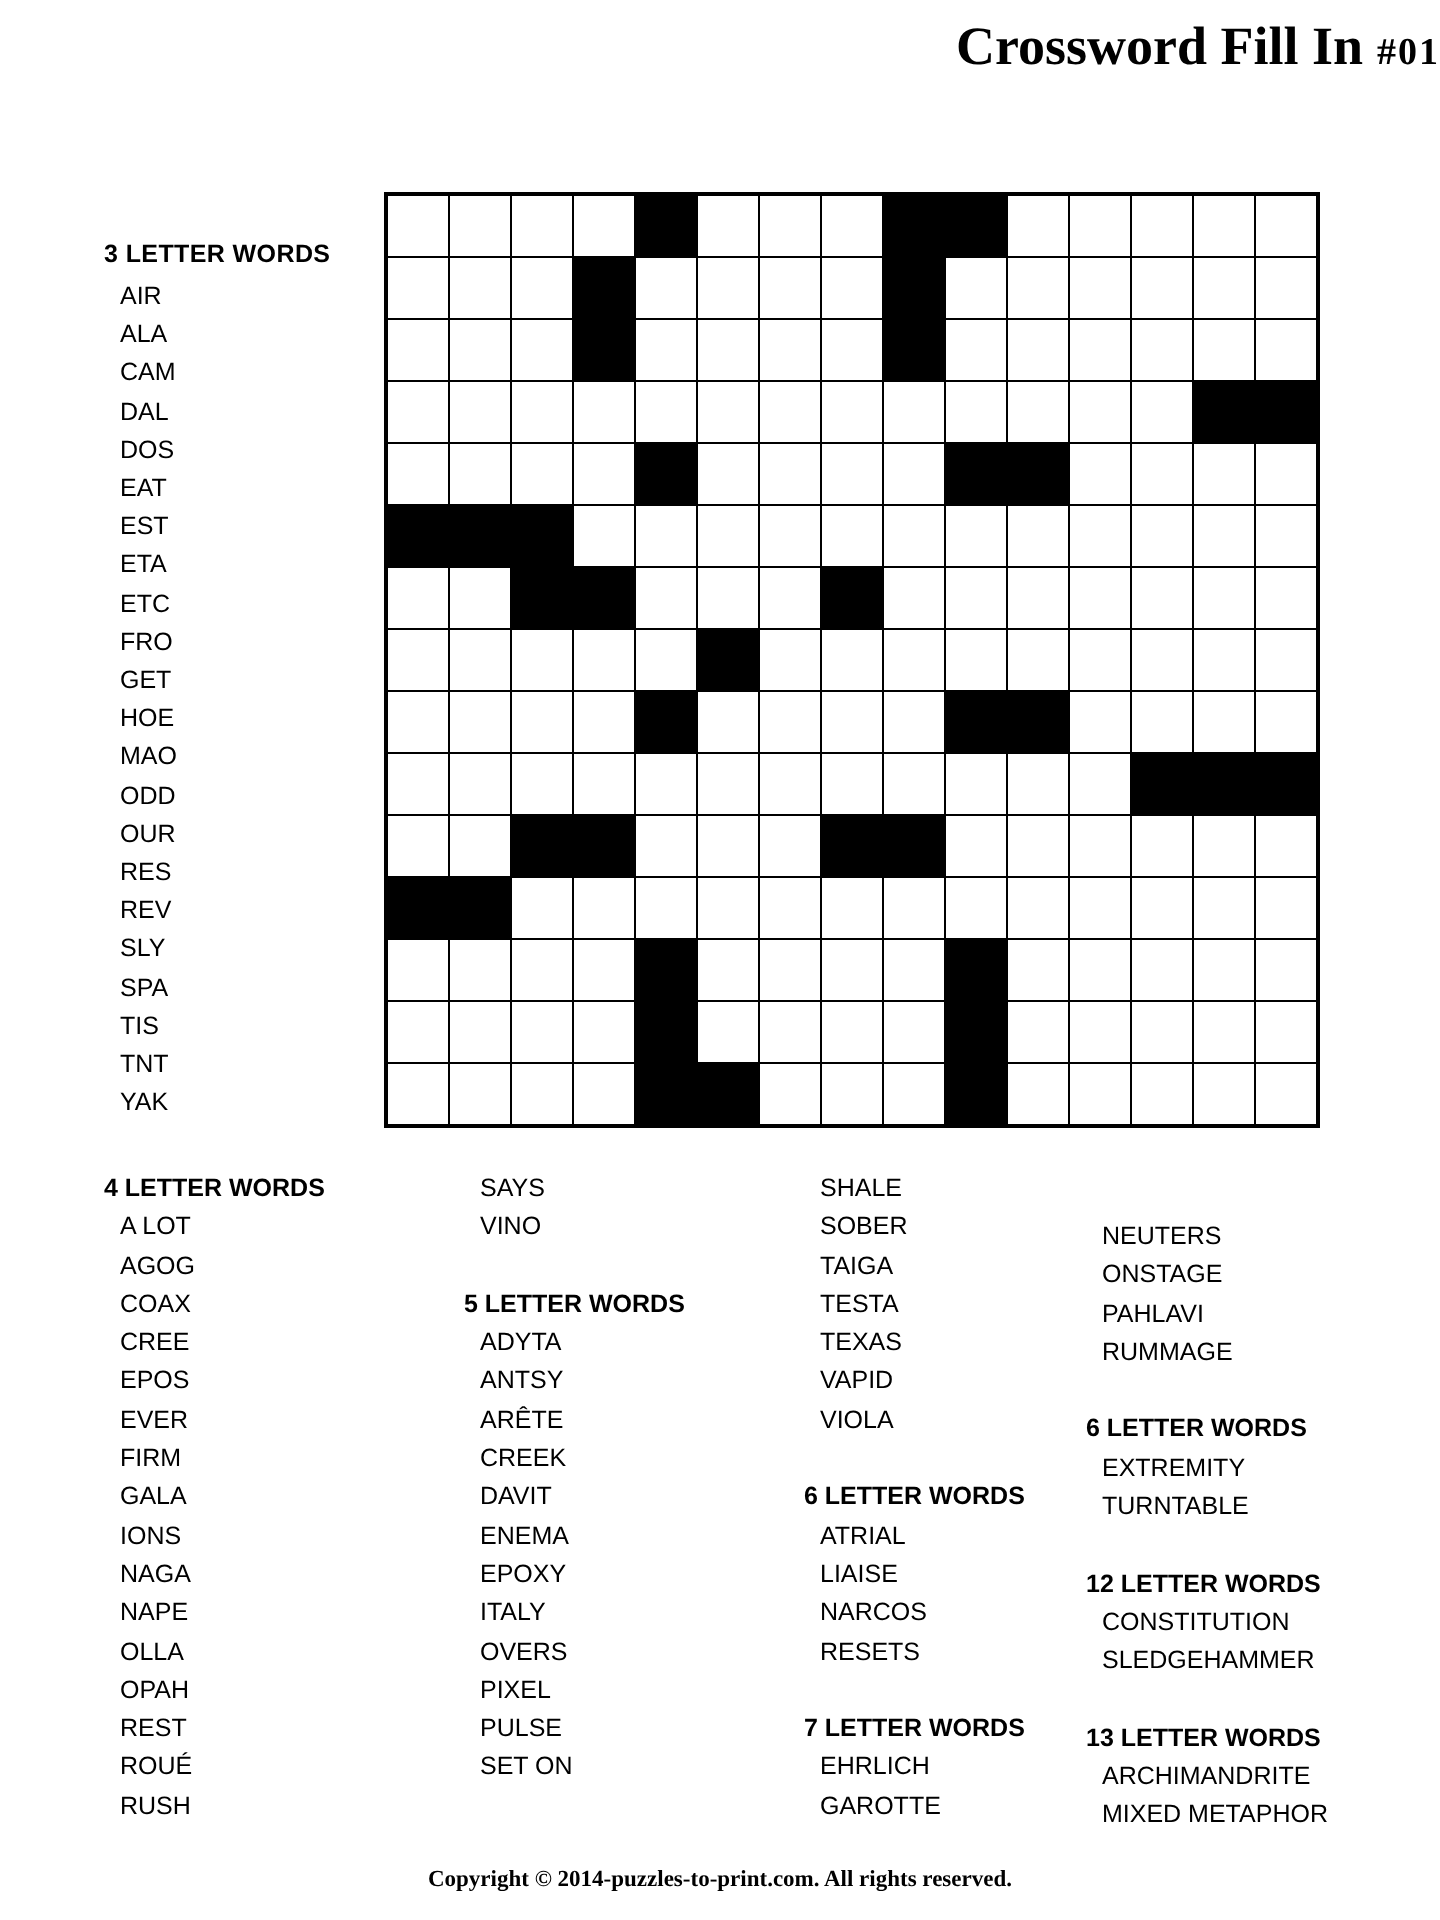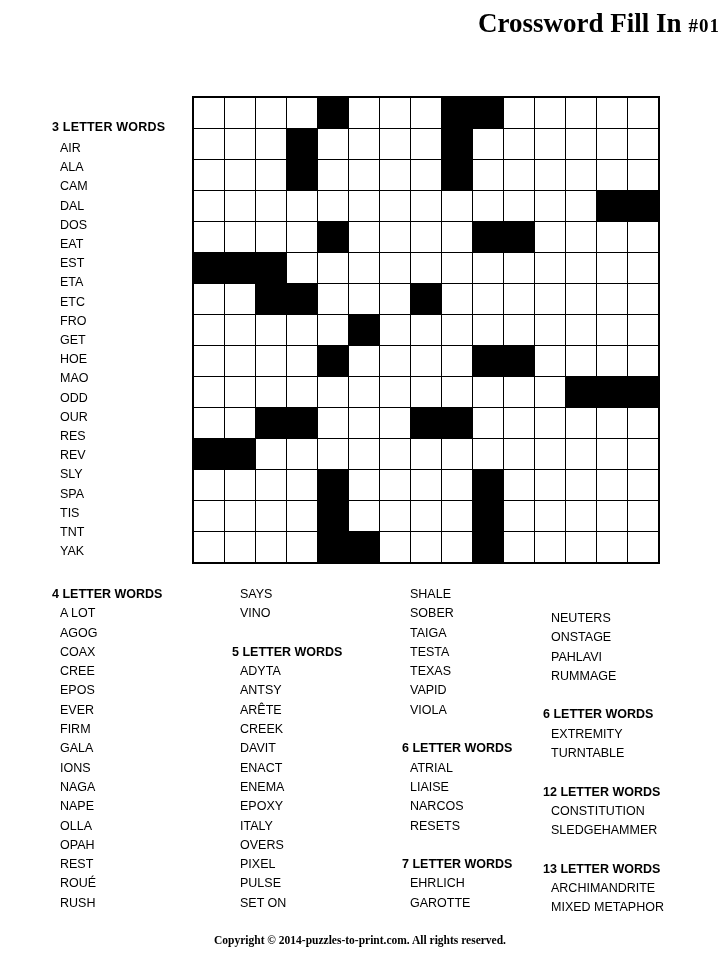--- a/index.html
+++ b/index.html
@@ -448,21 +448,20 @@
     <div class="bcol c2" id="col2">
         <div class="w">SAYS</div>
         <div class="w">VINO</div>
         <div class="sp"></div>
         <div class="hdr">5 LETTER WORDS</div>
         <div class="w">ADYTA</div>
         <div class="w">ANTSY</div>
         <div class="w">ARÊTE</div>
         <div class="w">CREEK</div>
         <div class="w">DAVIT</div>
-        <div class="w">ENACT</div>
         <div class="w">ENEMA</div>
         <div class="w">EPOXY</div>
         <div class="w">ITALY</div>
         <div class="w">OVERS</div>
         <div class="w">PIXEL</div>
         <div class="w">PULSE</div>
         <div class="w">SET ON</div>
       </div>
     <div class="bcol c3" id="col3">
         <div class="w">SHALE</div>

